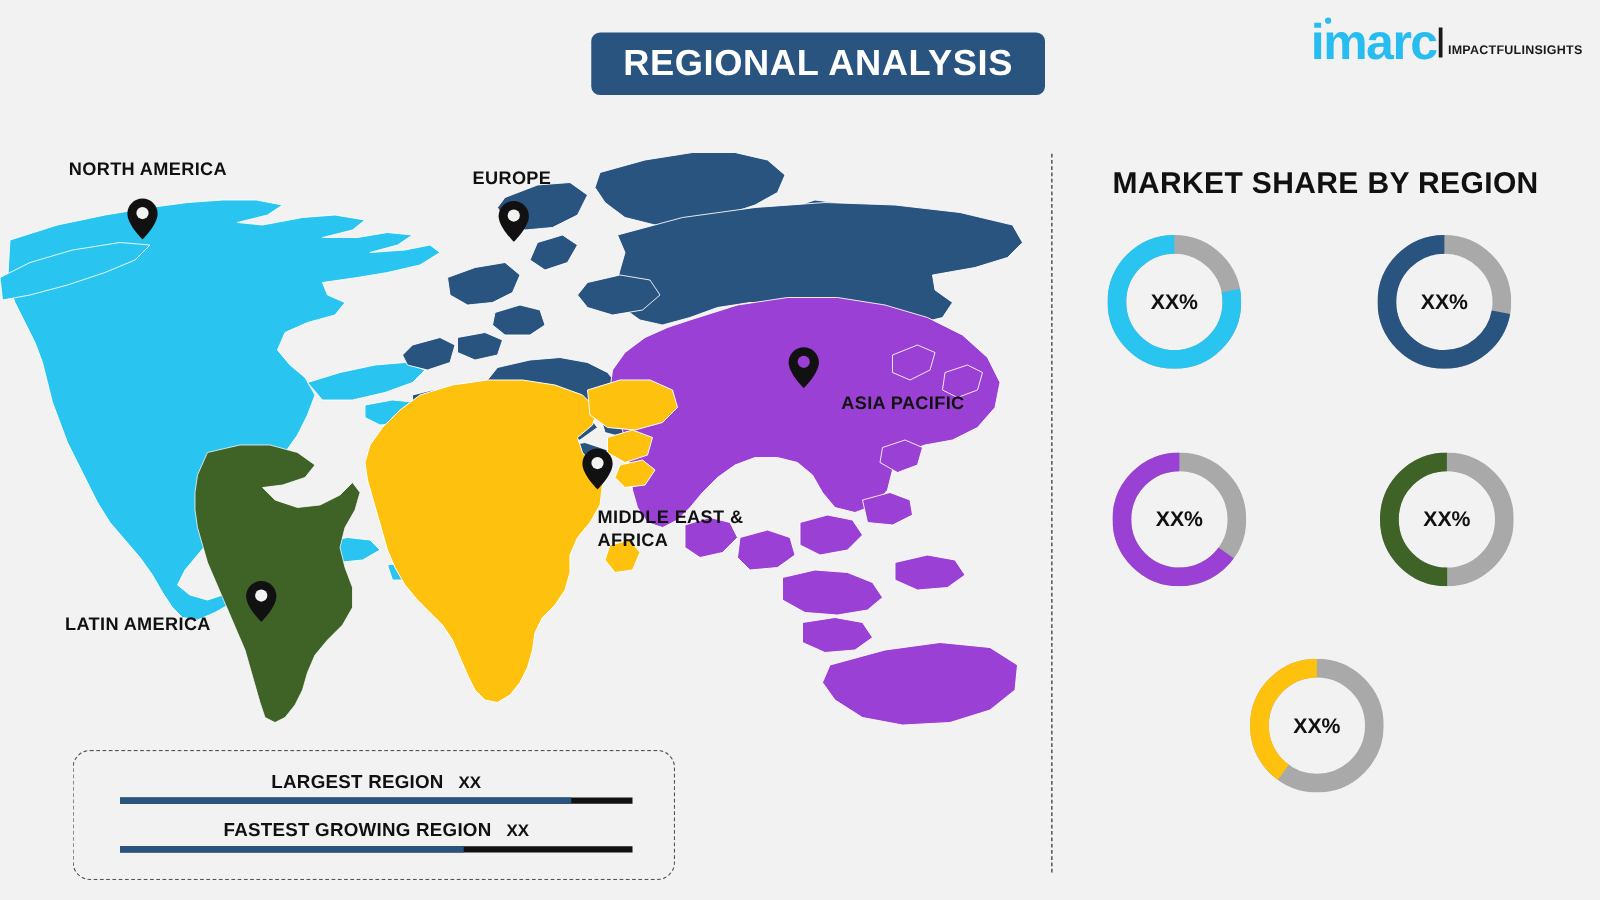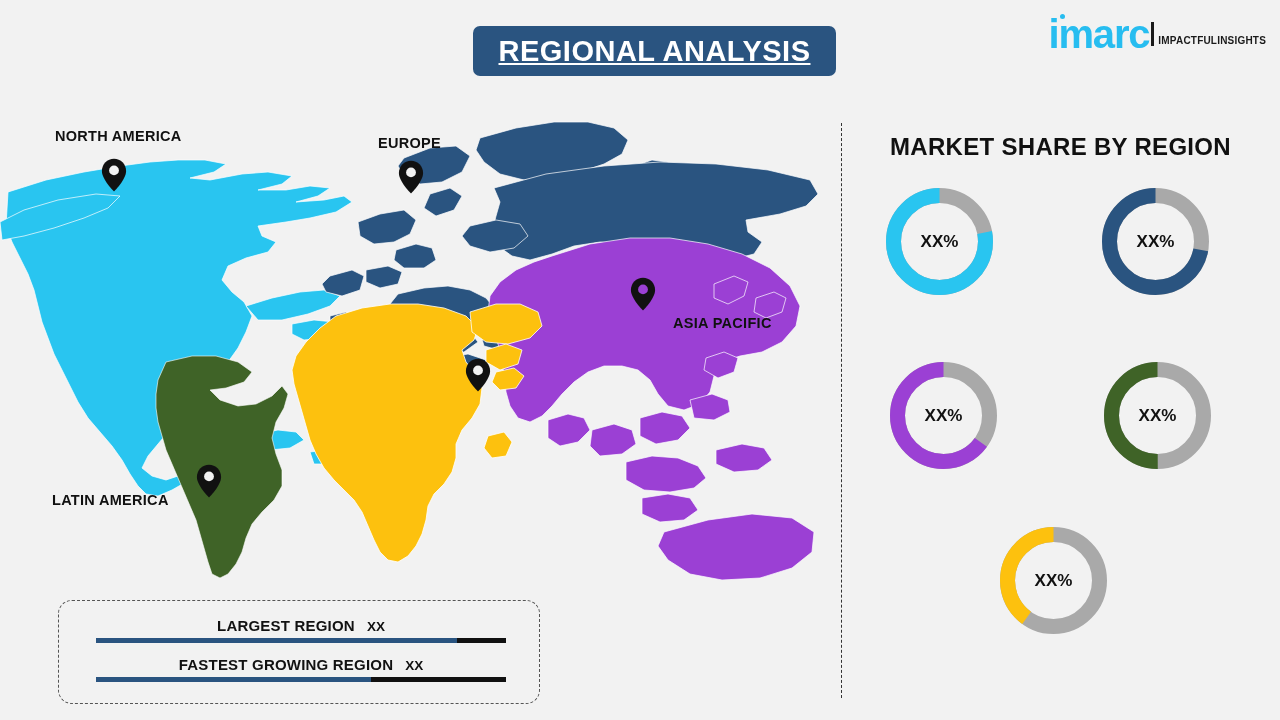--- a/index.html
+++ b/index.html
@@ -19,21 +19,20 @@
     width:363px; height:50px;
     background:#2a5480;
     border-radius:7px;
     display:flex; align-items:center; justify-content:center;
   }
   #title-text {
     color:#ffffff;
     font-size:29px;
     font-weight:bold;
     letter-spacing:.5px;
-    text-decoration:underline;
   }
 
   #logo {
     position:absolute;
     right:14px; top:12px;
     display:flex; align-items:flex-end;
     height:36px;
   }
   #logo-word {
     font-size:40px; font-weight:bold;
@@ -221,20 +220,22 @@
       <path d="M470 212 L496 204 L520 204 L538 212 L542 226 L530 238 L508 244 L486 242 L472 232 Z"></path>
       <path d="M486 250 L506 244 L522 250 L518 264 L500 270 L486 262 Z"></path>
       <path d="M496 272 L514 268 L524 276 L516 288 L500 290 L492 282 Z"></path>
       <path d="M488 336 L504 332 L512 342 L506 356 L492 358 L484 348 Z"></path>
     </g>
   </svg>
 
   <div class="region-label" id="label-north-america">NORTH AMERICA</div>
   <div class="region-label" id="label-europe">EUROPE</div>
   <div class="region-label" id="label-asia-pacific">ASIA PACIFIC</div>
+  <div class="region-label" id="label-middle-east">MIDDLE EAST &amp;
+AFRICA</div>
   <div class="region-label" id="label-latin-america">LATIN AMERICA</div>
 
   <svg class="map-pin" id="pin-north-america" viewBox="0 0 26 34">
     <path d="M13 0.8C6.3 0.8 0.9 6.2 0.9 12.9C0.9 21.6 13 33.4 13 33.4S25.1 21.6 25.1 12.9C25.1 6.2 19.7 0.8 13 0.8Z" fill="#111"></path>
     <circle cx="13" cy="12.4" r="4.9" fill="#f2f2f2"></circle>
   </svg>
   <svg class="map-pin" id="pin-europe" viewBox="0 0 26 34">
     <path d="M13 0.8C6.3 0.8 0.9 6.2 0.9 12.9C0.9 21.6 13 33.4 13 33.4S25.1 21.6 25.1 12.9C25.1 6.2 19.7 0.8 13 0.8Z" fill="#111"></path>
     <circle cx="13" cy="12.4" r="4.9" fill="#f2f2f2"></circle>
   </svg>

